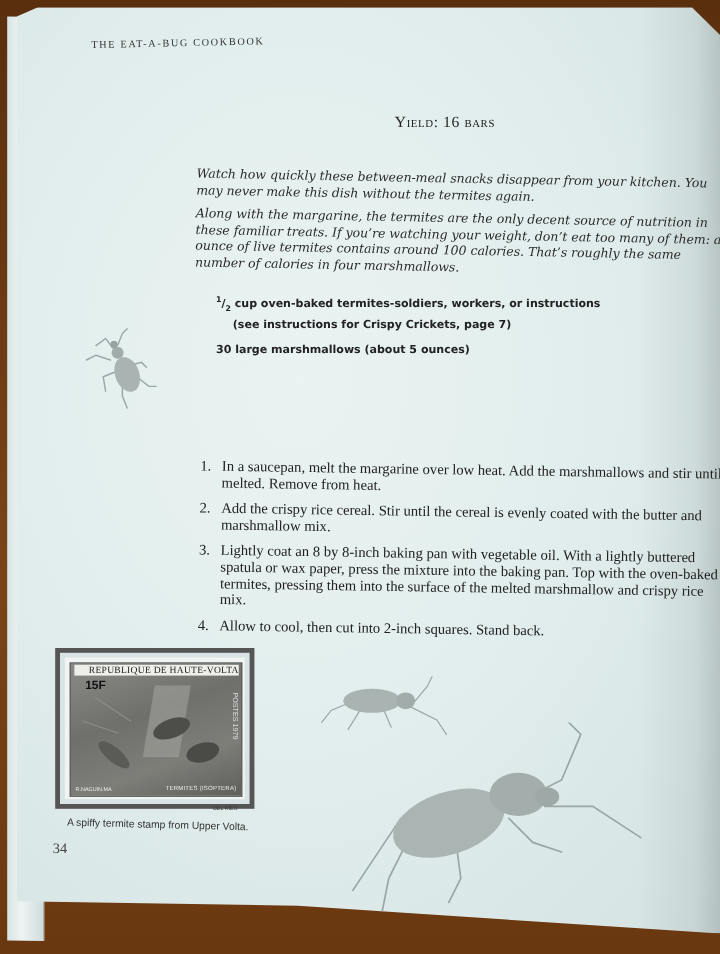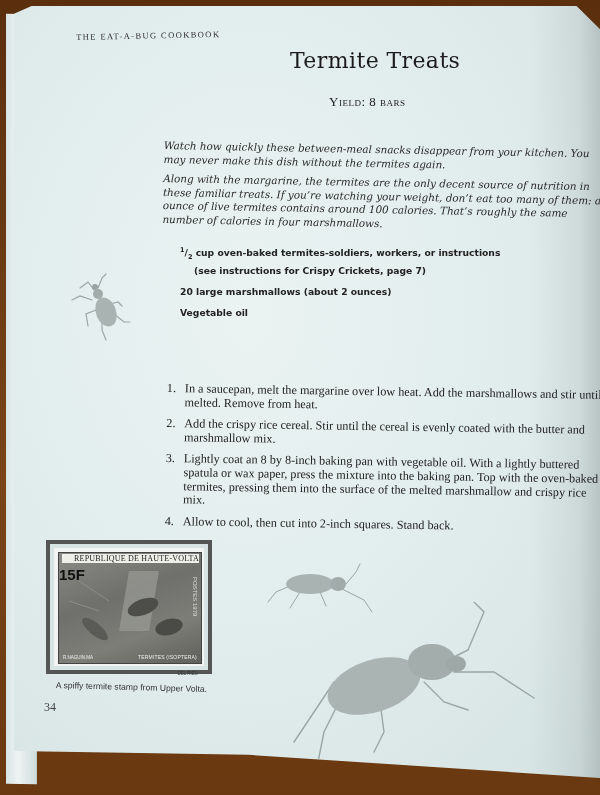--- a/index.html
+++ b/index.html
@@ -91,22 +91,22 @@
       background: linear-gradient(160deg, #8a8a86 0%, #6f706c 40%, #7d7e78 70%, #5f605b 100%);
       border: 1px solid #444;
       overflow: hidden;
     }
     .stamp-title {
       position: absolute; left: 3px; top: 1px; right: 2px;
       font-family: "Liberation Serif", serif; font-size: 8px; color: #222; font-weight: normal;
       background: #efefe9; text-align: right; letter-spacing: 0.2px;
     }
     .stamp-value {
-      position: absolute; left: 0; top: 13px; font-family: "Liberation Sans", sans-serif;
-      font-size: 15px; color: #111; font-weight: bold;
+      position: absolute; left: 12px; top: 13px; font-family: "Liberation Sans", sans-serif;
+      font-size: 10px; color: #111; font-weight: bold;
     }
     .stamp-side {
       position: absolute; right: 3px; top: 24px; writing-mode: vertical-rl;
       font-size: 6px; color: #ddd; font-family: "Liberation Sans", sans-serif;
     }
     .stamp-artist {
       position: absolute; left: 4px; bottom: 3px; font-size: 4.5px; color: #eee;
       font-family: "Liberation Sans", sans-serif;
     }
     .stamp-label {
@@ -132,22 +132,21 @@
 <body>
 
 <div class="table-bg"></div>
 <div class="page-stack"></div>
 
 <div class="page">
   <div class="page-shadow-right"></div>
 
   <div class="running-head">The Eat-a-Bug Cookbook</div>
 
-  <h1 class="title" style="margin:0;">Termite Treats</h1>
-  <div class="yield">Yield: 8 bars</div>
+  <div class="yield">Yield: 16 bars</div>
 
   <div class="intro">
     <p>Watch how quickly these between-meal snacks disappear from your kitchen. You may never make this dish without the termites again.</p>
     <p>Along with the margarine, the termites are the only decent source of nutrition in these familiar treats. If you’re watching your weight, don’t eat too many of them: an ounce of live termites contains around 100 calories. That’s roughly the same number of calories in four marshmallows.</p>
   </div>
 
   <svg class="bug" style="left:44px; top:264px;" width="80" height="80" viewBox="0 0 80 80">
     <g stroke="#9aa6a6" stroke-width="1.2" fill="none" stroke-linecap="round">
       <path d="M36 20 L30 12 L22 18"></path>
       <path d="M40 18 L44 8 L48 4"></path>
@@ -162,24 +161,21 @@
     <ellipse cx="37" cy="17" rx="3" ry="3" fill="#98a2a1"></ellipse>
   </svg>
 
   <div class="ingredients">
     <div class="item">
       <sup>1</sup>/<sub>2</sub>
       <span>cup oven-baked termites-soldiers, workers, or instructions</span>
       <span class="sub">(see instructions for Crispy Crickets, page 7)</span>
     </div>
     <div class="item">
-      <span>20 large marshmallows (about 2 ounces)</span>
-    </div>
-    <div class="item">
-      <span>Vegetable oil</span>
+      <span>30 large marshmallows (about 5 ounces)</span>
     </div>
   </div>
 
   <div class="steps">
     <div class="step">
       <span class="num">1.</span>
       <span class="txt">In a saucepan, melt the margarine over low heat. Add the marshmallows and stir until melted. Remove from heat.</span>
     </div>
     <div class="step">
       <span class="num">2.</span>

